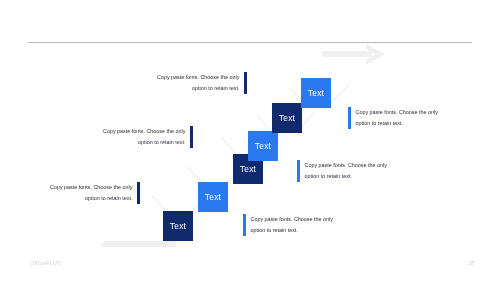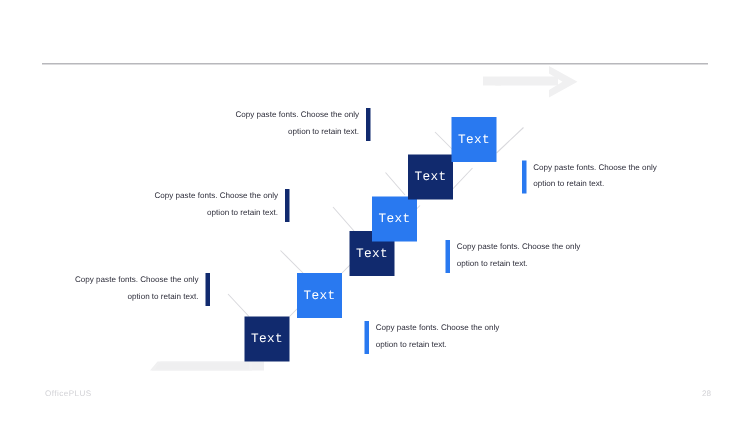--- a/index.html
+++ b/index.html
@@ -58,21 +58,20 @@
   .node {
     position: absolute;
     width: 30px;
     height: 30px;
     display: flex;
     align-items: center;
     justify-content: center;
     font-size: 8.5px;
     color: #ffffff;
     letter-spacing: .2px;
-    font-family: Liberation Mono, monospace;
   }
   .node.navy  { background: #112a6e; }
   .node.blue  { background: #2979f0; }
 
   
   .callout {
     position: absolute;
     display: flex;
     align-items: stretch;
     gap: 5px;

